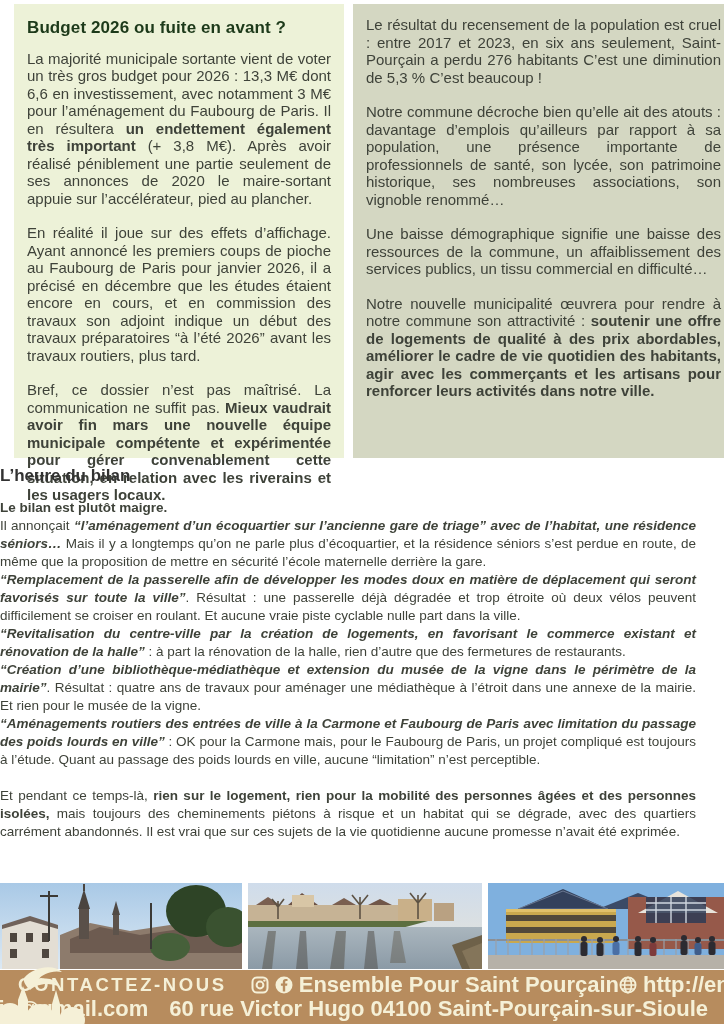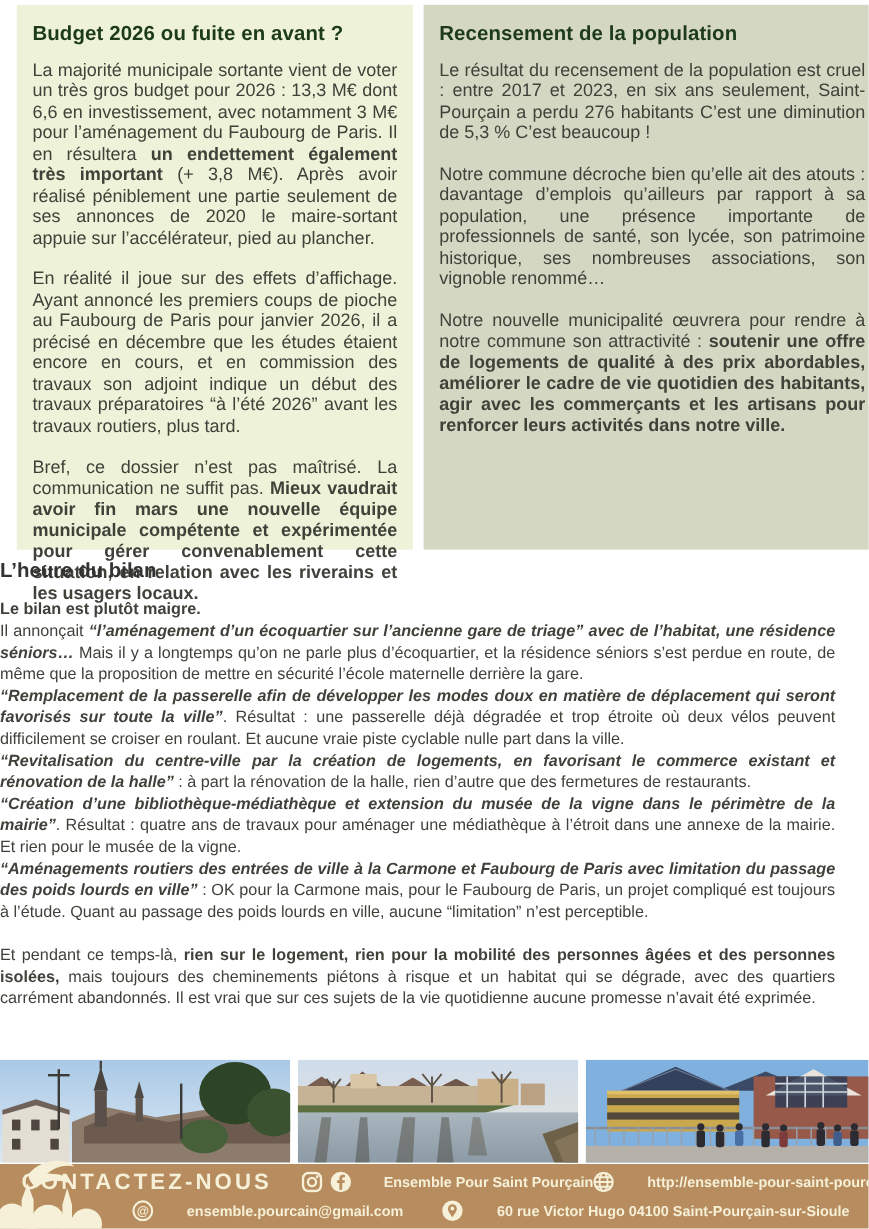--- a/index.html
+++ b/index.html
@@ -45,21 +45,21 @@
     background:var(--footer-bg,#b78c5e);color:var(--footer-text,#f5f0d7);
   }
   .f-line1{
     position:absolute;top:4px;left:18px;right:16px;height:22px;
     display:flex;align-items:center;font-weight:bold;
   }
   .contact-label{font-size:18.5px;letter-spacing:2.6px;white-space:nowrap;}
   .f-grp{display:flex;align-items:center;gap:6px;white-space:nowrap;}
   .grp-social{margin-left:24px;}
   .grp-web{margin-left:auto;}
-  .f-txt{font-size:12px;margin-left:21px;}
+  .f-txt{font-size:22px;}
   .f-line2{
     position:absolute;top:28px;left:100px;right:16px;height:22px;
     display:flex;align-items:center;justify-content:flex-end;gap:7px;
     font-weight:bold;white-space:nowrap;
   }
   .f-line2 .gap{width:18px;}
   .f-icon{display:block;}
   
   .logo{position:absolute;left:-4px;bottom:-16px;width:116px;height:76px;}
 </style>
@@ -71,24 +71,24 @@
   <div class="columns">
     <div class="panel panel-left">
       <h2>Budget 2026 ou fuite en avant ?</h2>
       <div>
           <p><span>La majorité municipale sortante vient de voter un très gros budget pour 2026 : 13,3 M€ dont 6,6 en investissement, avec notamment 3 M€ pour l’aménagement du Faubourg de Paris. Il en résultera </span><span class="b">un endettement également très important</span><span> (+ 3,8 M€). Après avoir réalisé péniblement une partie seulement de ses annonces de 2020 le maire-sortant appuie sur l’accélérateur, pied au plancher.</span></p>
           <p><span>En réalité il joue sur des effets d’affichage. Ayant annoncé les premiers coups de pioche au Faubourg de Paris pour janvier 2026, il a précisé en décembre que les études étaient encore en cours, et en commission des travaux son adjoint indique un début des travaux préparatoires “à l’été 2026” avant les travaux routiers, plus tard.</span></p>
           <p><span>Bref, ce dossier n’est pas maîtrisé. La communication ne suffit pas. </span><span class="b">Mieux vaudrait avoir fin mars une nouvelle équipe municipale compétente et expérimentée pour gérer convenablement cette situation, en relation avec les riverains et les usagers locaux.</span></p>
         </div>
     </div>
     <div class="panel panel-right">
-      <h2>Recensement de la population</h2>
       <div>
           <p><span>Le résultat du recensement de la population est cruel : entre 2017 et 2023, en six ans seulement, Saint-Pourçain a perdu 276 habitants C’est une diminution de 5,3 % C’est beaucoup !</span></p>
           <p><span>Notre commune décroche bien qu’elle ait des atouts : davantage d’emplois qu’ailleurs par rapport à sa population, une présence importante de professionnels de santé, son lycée, son patrimoine historique, ses nombreuses associations, son vignoble renommé…</span></p>
+          <p><span>Une baisse démographique signifie une baisse des ressources de la commune, un affaiblissement des services publics, un tissu commercial en difficulté…</span></p>
           <p><span>Notre nouvelle municipalité œuvrera pour rendre à notre commune son attractivité : </span><span class="b">soutenir une offre de logements de qualité à des prix abordables, améliorer le cadre de vie quotidien des habitants, agir avec les commerçants et les artisans pour renforcer leurs activités dans notre ville.</span></p>
         </div>
     </div>
   </div>
 
   <div class="bilan">
     <h2>L’heure du bilan</h2>
     <div>
         <p><span class="b">Le bilan est plutôt maigre.</span></p>
         <p><span>Il annonçait </span><span class="bi">“l’aménagement d’un écoquartier sur l’ancienne gare de triage” avec de l’habitat, une résidence séniors…</span><span> Mais il y a longtemps qu’on ne parle plus d’écoquartier, et la résidence séniors s’est perdue en route, de même que la proposition de mettre en sécurité l’école maternelle derrière la gare.</span></p>

